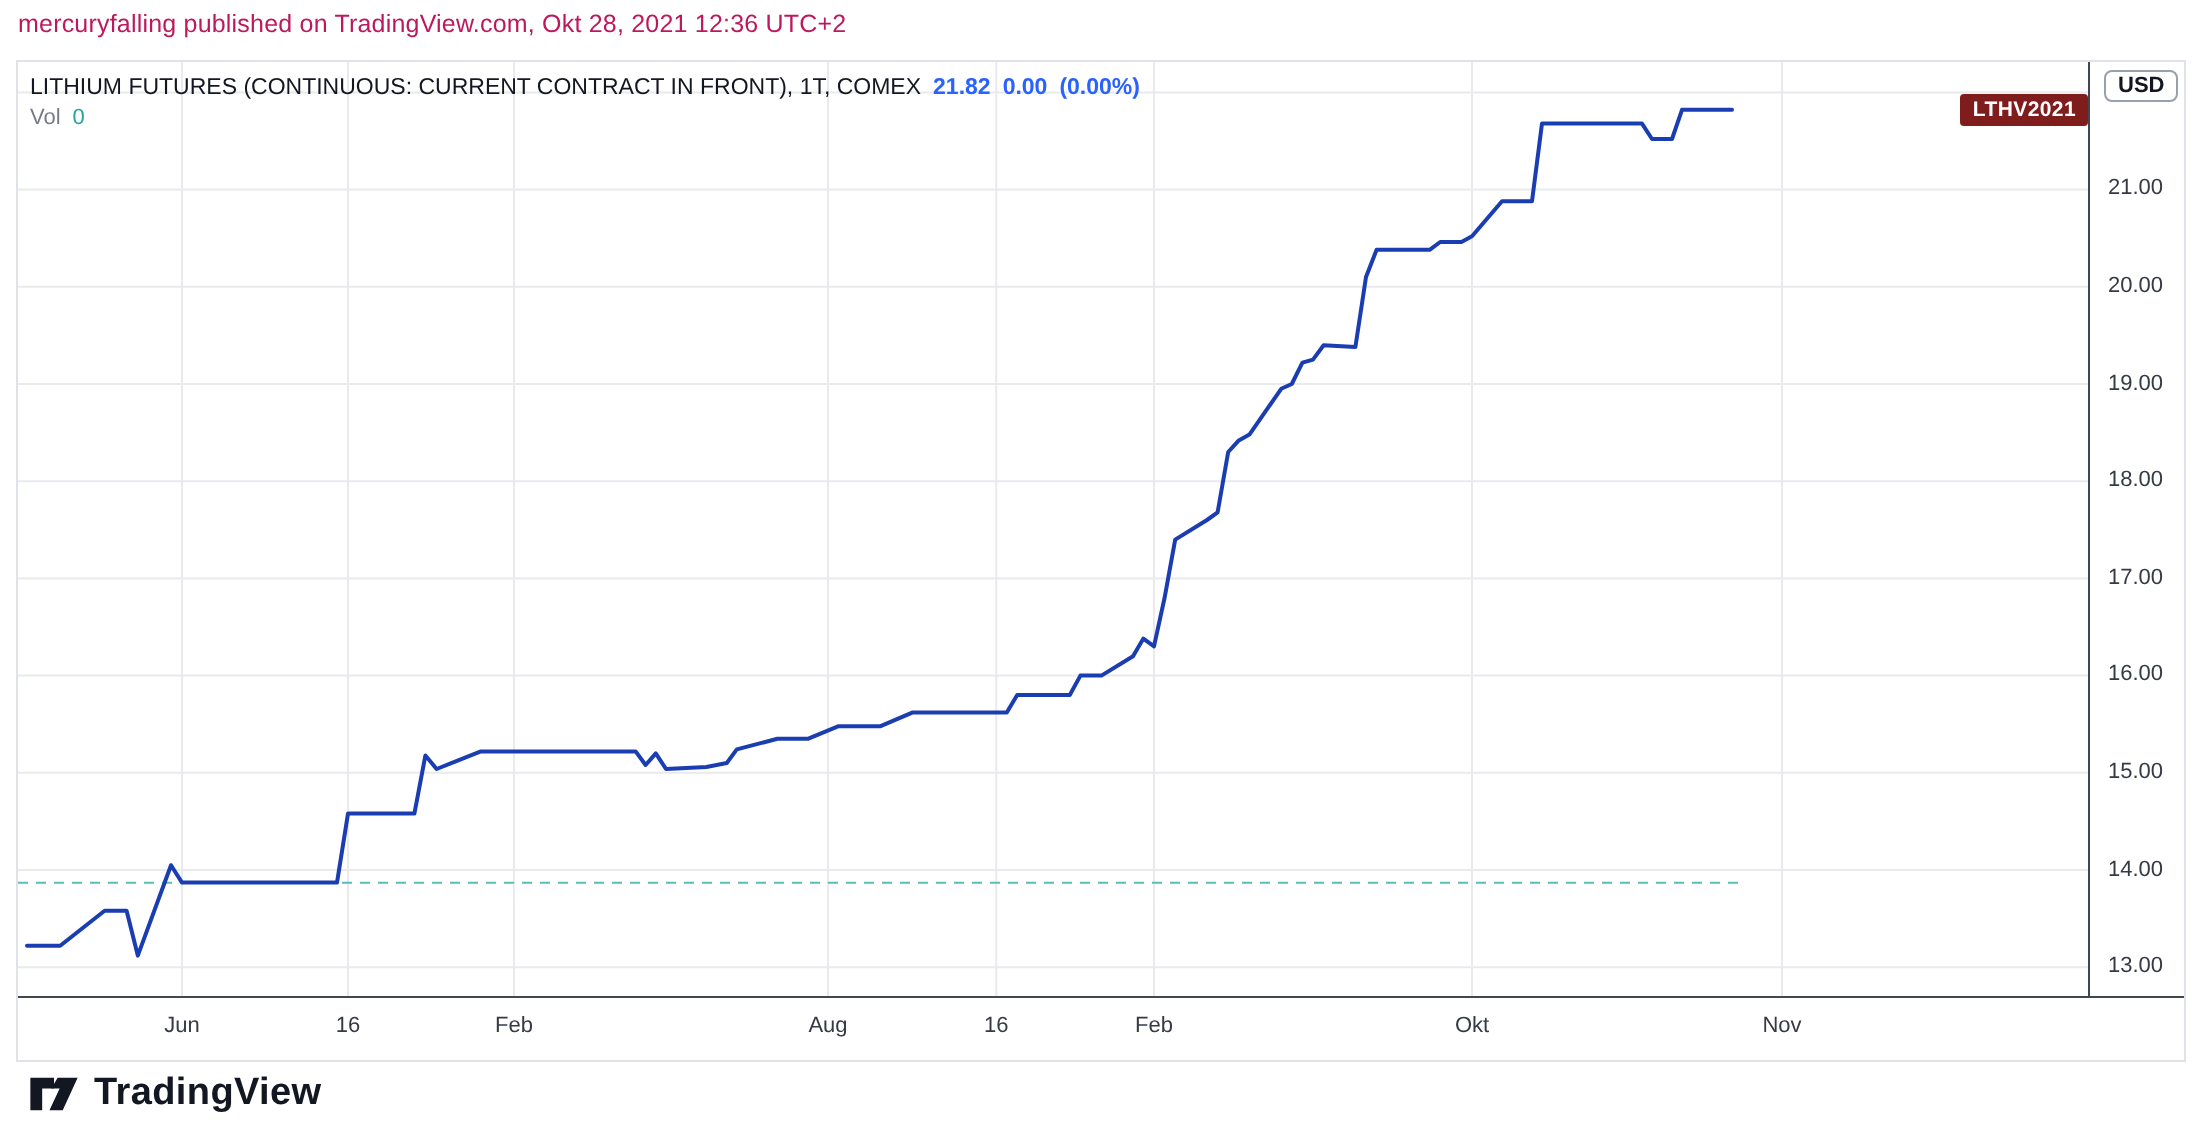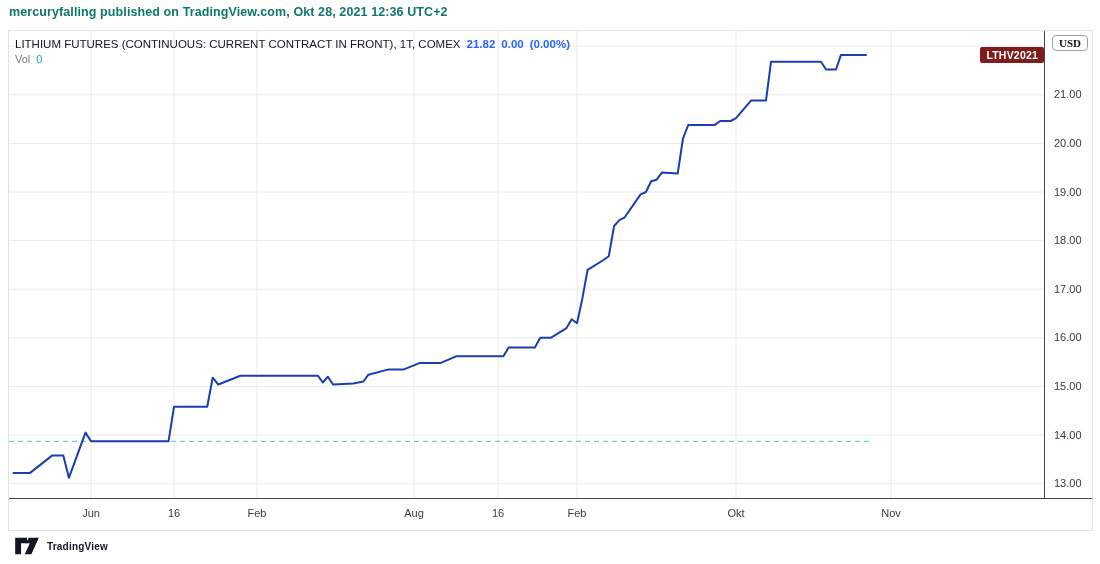--- a/index.html
+++ b/index.html
@@ -1,44 +1,44 @@
 <!DOCTYPE html>
 <html><head>
 <meta charset="utf-8">
 <style>
   html,body{margin:0;padding:0;background:#fff;}
   body{width:1100px;height:564px;position:relative;font-family:"Liberation Sans","DejaVu Sans",sans-serif;overflow:hidden;}
 
-  .attribution{position:absolute;left:9px;top:5px;font-size:12.5px;font-weight:700;color:#0f766e;letter-spacing:.1px;}
+  .attribution{position:absolute;left:9px;top:5px;font-size:12.5px;font-weight:400;color:#be185d;letter-spacing:.1px;}
 
   .chart-frame{position:absolute;left:8px;top:30px;width:1083px;height:499px;border:1px solid #dfe2ea;background:#fff;}
 
   .plot{position:absolute;left:0;top:0;width:1035px;height:467px;overflow:hidden;}
   .plot svg{position:absolute;left:0;top:0;}
 
   .legend{position:absolute;left:6px;top:6px;line-height:1.25;white-space:nowrap;}
   .legend .row1{font-size:11.5px;color:#131722;}
   .legend .row1 .num{color:#2962ff;font-weight:600;margin-left:6px;}
   .legend .row2{font-size:11px;margin-top:2px;}
   .legend .vol-label{color:#787b86;}
   .legend .vol-value{color:#26a69a;margin-left:6px;}
 
   .symbol-badge{position:absolute;right:0;padding:2px 6px 2px 6px;background:#7f1d1d;color:#fff;
     font-size:10.5px;font-weight:700;border-radius:2px;letter-spacing:.2px;}
 
   .y-axis{position:absolute;left:1035px;top:0;width:47px;height:499px;border-left:1px solid #42464e;background:#fff;}
   .y-label{position:absolute;left:9px;font-size:11px;color:#363a45;}
   .usd-badge{position:absolute;left:7px;top:4px;border:1px solid #9aa0ab;border-radius:4px;
-    padding:1px 6px;font-size:11px;font-weight:600;color:#131722;background:#fff;font-family:Liberation Serif, serif;}
+    padding:1px 6px;font-size:11px;font-weight:600;color:#131722;background:#fff;}
 
   .x-axis{position:absolute;left:0;top:467px;width:1083px;height:31px;border-top:1px solid #42464e;background:#fff;}
   .x-label{position:absolute;top:8px;font-size:11px;color:#363a45;transform:translateX(-50%);}
 
   .footer{position:absolute;left:14px;top:536px;display:flex;align-items:center;gap:7px;}
-  .brand-text{font-size:10px;font-weight:600;color:#131722;letter-spacing:.2px;}
+  .brand-text{font-size:19px;font-weight:600;color:#131722;letter-spacing:.2px;}
 </style>
 </head>
 <body>
 
 <div class="attribution">mercuryfalling published on TradingView.com, Okt 28, 2021 12:36 UTC+2</div>
 
 <div class="chart-frame">
 
   <div class="plot">
     <svg id="plot-svg" width="1035" height="467" viewBox="0 0 1035 467">

